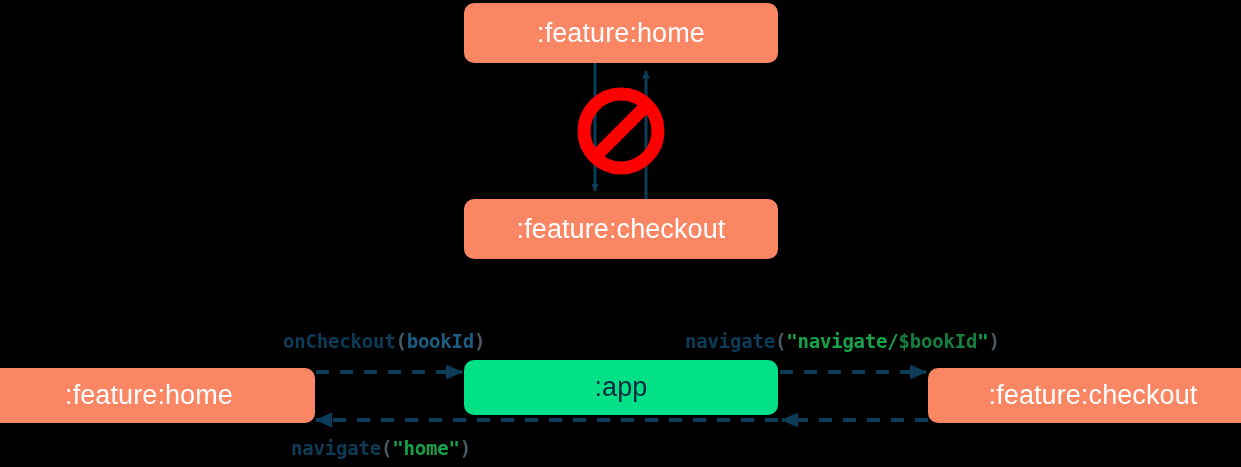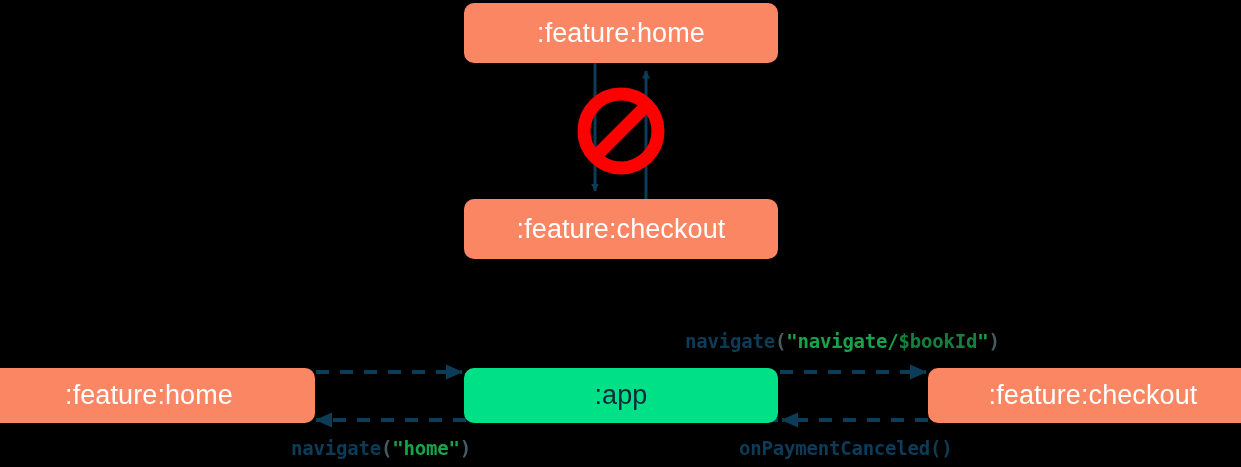--- a/index.html
+++ b/index.html
@@ -39,21 +39,21 @@
   }
   .node.green {
     background: #00e187;
     color: #0d2a3d;
   }
   
   #node-home-top   { left: 464px; top: 3px;   width: 314px; height: 60px; }
   #node-checkout-top { left: 464px; top: 199px; width: 314px; height: 60px; }
   
   #node-home-bottom     { left: -17px; top: 368px; width: 332px; height: 55px; }
-  #node-app             { left: 464px; top: 368px; width: 314px; height: 55px; align-items: center; }
+  #node-app             { left: 464px; top: 360px; width: 314px; height: 55px; align-items: center; }
   #node-checkout-bottom { left: 928px; top: 368px; width: 330px; height: 55px; }
 
   
   .arrows {
     position: absolute;
     left: 0; top: 0;
     width: 1241px;
     height: 467px;
     pointer-events: none;
   }
@@ -133,26 +133,26 @@
   </div>
 
   <div class="node green" id="node-app">
     <span>:app</span>
   </div>
 
   <div class="node coral" id="node-checkout-bottom">
     <span>:feature:checkout</span>
   </div>
 
+  <div class="edge-label" id="label-on-checkout">
+    <span class="tok-fn">onCheckout</span><span class="tok-paren">(</span><span class="tok-arg">bookId</span><span class="tok-paren">)</span>
+  </div>
 
   <div class="edge-label" id="label-navigate-checkout">
     <span class="tok-fn">navigate</span><span class="tok-paren">(</span><span class="tok-str">"</span><span class="tok-str">navigate/</span><span class="tok-var">$bookId</span><span class="tok-str">"</span><span class="tok-paren">)</span>
   </div>
 
   <div class="edge-label" id="label-navigate-home">
     <span class="tok-fn">navigate</span><span class="tok-paren">(</span><span class="tok-str">"</span><span class="tok-str">home</span><span class="tok-str">"</span><span class="tok-paren">)</span>
   </div>
 
-  <div class="edge-label" id="label-on-cancel">
-    <span class="tok-fn">onPaymentCanceled</span><span class="tok-fn">(</span><span class="tok-fn">)</span>
-  </div>
 
 </div>
 
 </body></html>

